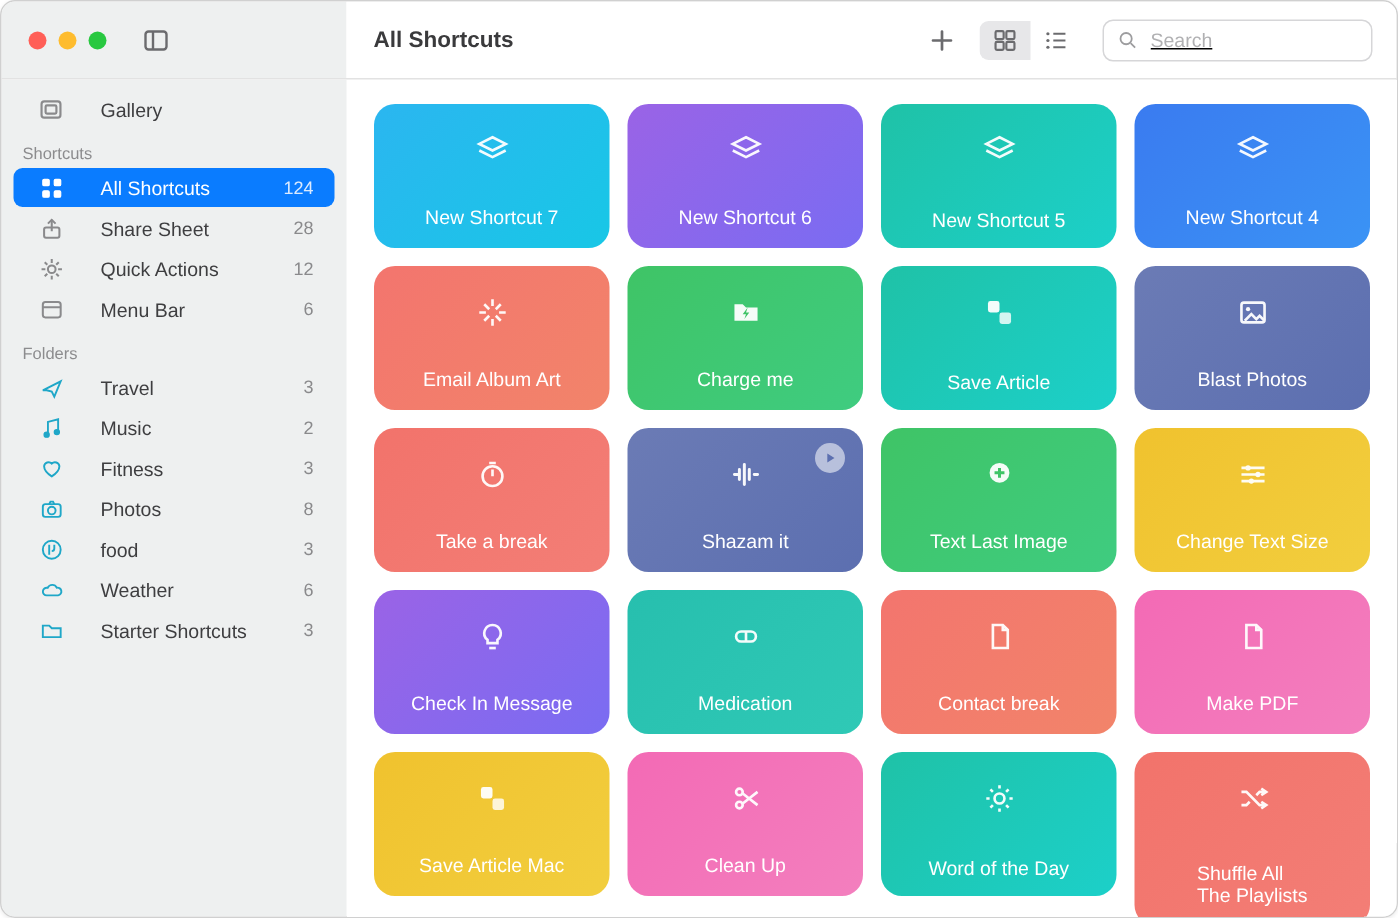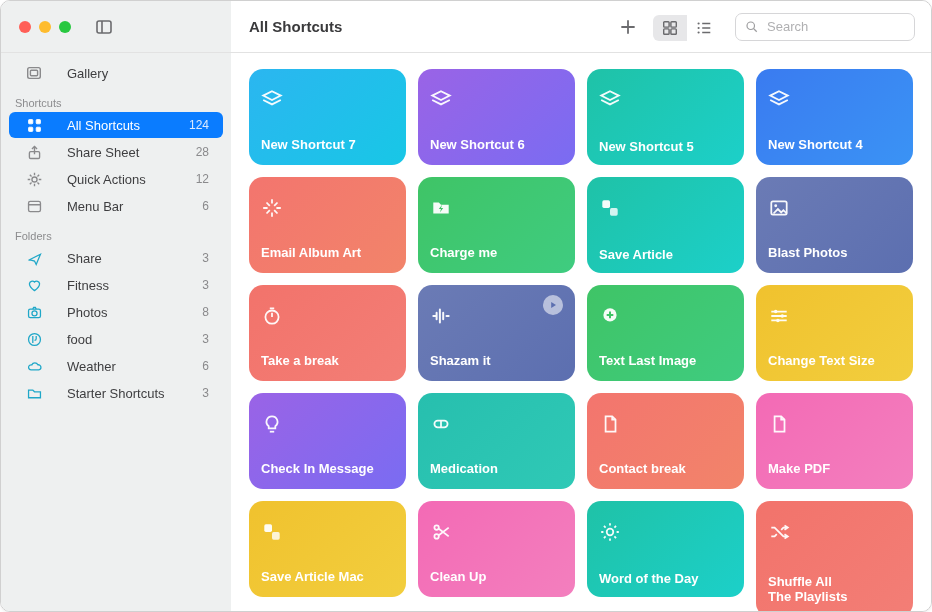--- a/index.html
+++ b/index.html
@@ -51,21 +51,21 @@
     flex:1; display:flex; align-items:center; height:100%;
     padding: 0 16px 0 18px;
     background:#fff;
   }
   .page-title {
     font-size: 15px;
     font-weight: 600;
     color: #3a3a3c;
   }
   .spacer { flex:1; }
-  .toolbar-icons { display:flex; align-items:flex-end; gap:4px; }
+  .toolbar-icons { display:flex; align-items:center; gap:4px;text-decoration:underline; }
   .toolbar-ic {
     width:30px; height:28px; display:flex; align-items:center; justify-content:center;
     color:#6b6b6e; border-radius:5px;
   }
   .view-segment {
     display:flex; border-radius:6px; overflow:hidden;
     margin-left:6px; margin-right:10px;
   }
   .view-segment .seg {
     width:34px; height:26px; display:flex; align-items:center; justify-content:center;
@@ -124,23 +124,24 @@
   }
   .card {
     height: 96px;
     border-radius: 14px;
     padding: 20px 12px 12px 12px;
     color:#fff;
     position:relative;
     display:flex;
     flex-direction:column;
     justify-content:space-between;
-    font-weight:700;
+    font-weight:400;
     font-size:13px;
     overflow:hidden;
+    align-items:center;
   }
   .card.tall { height: 116px; }
   .card .top { display:flex; gap:6px; align-items:flex-start; color:rgba(255,255,255,0.92); }
   .card .top svg { opacity:0.95; }
   .card .label { line-height:1.15; }
   .play-badge {
     position:absolute; top:10px; right:12px;
     width:20px; height:20px; border-radius:50%;
     background:rgba(255,255,255,0.55);
     display:flex; align-items:center; justify-content:center;
@@ -414,22 +415,31 @@
         </div>
 
       <div class="side-header">Folders</div>
       <div id="side-folders">
           <div class="side-item">
             <span class="icon" style="color:#1fa7c8">
               <svg width="17" height="17" viewBox="0 0 20 20" fill="currentColor" stroke="currentColor">
                 <use href="#sb-plane"></use>
               </svg>
             </span>
-            <span>Share</span>
+            <span>Travel</span>
             <span class="count">3</span>
+          </div>
+          <div class="side-item">
+            <span class="icon" style="color:#1fa7c8">
+              <svg width="17" height="17" viewBox="0 0 20 20" fill="currentColor" stroke="currentColor">
+                <use href="#sb-music"></use>
+              </svg>
+            </span>
+            <span>Music</span>
+            <span class="count">2</span>
           </div>
           <div class="side-item">
             <span class="icon" style="color:#1fa7c8">
               <svg width="17" height="17" viewBox="0 0 20 20" fill="currentColor" stroke="currentColor">
                 <use href="#sb-heart"></use>
               </svg>
             </span>
             <span>Fitness</span>
             <span class="count">3</span>
           </div>

